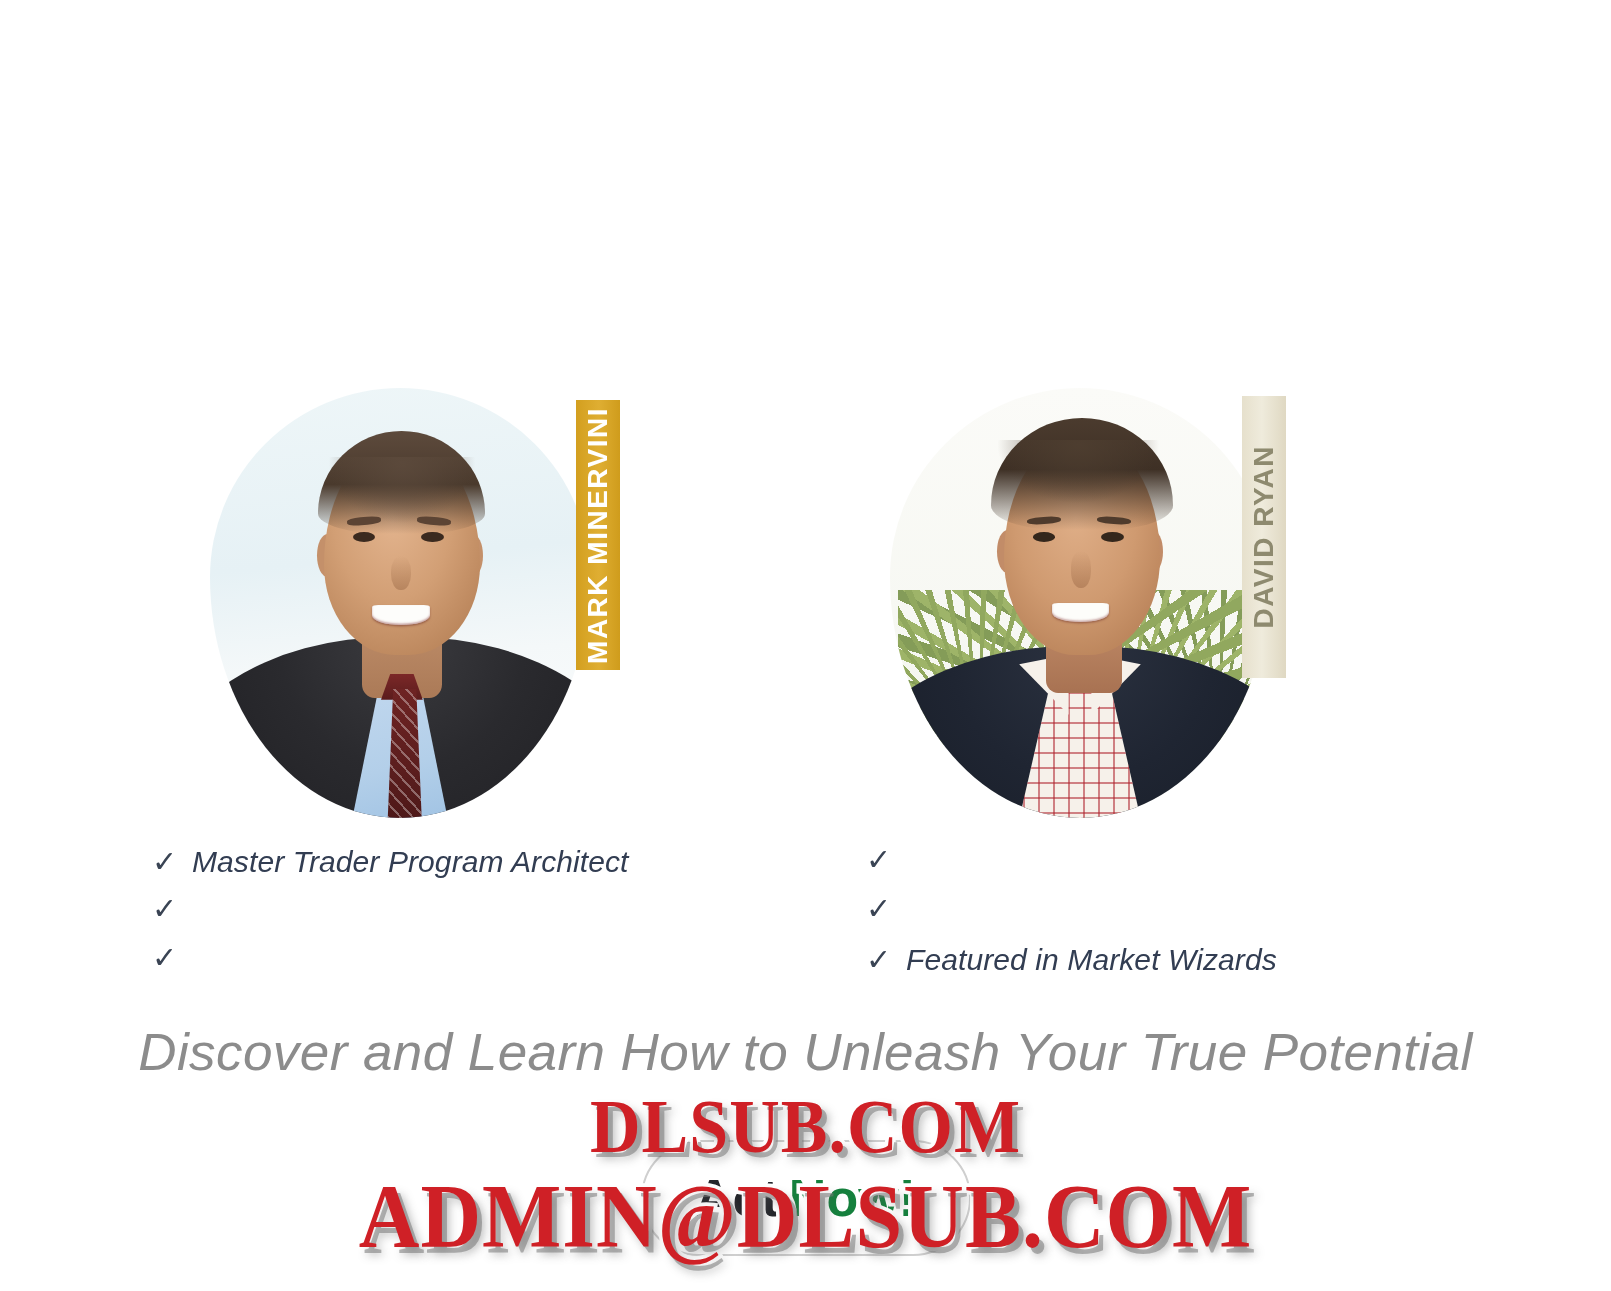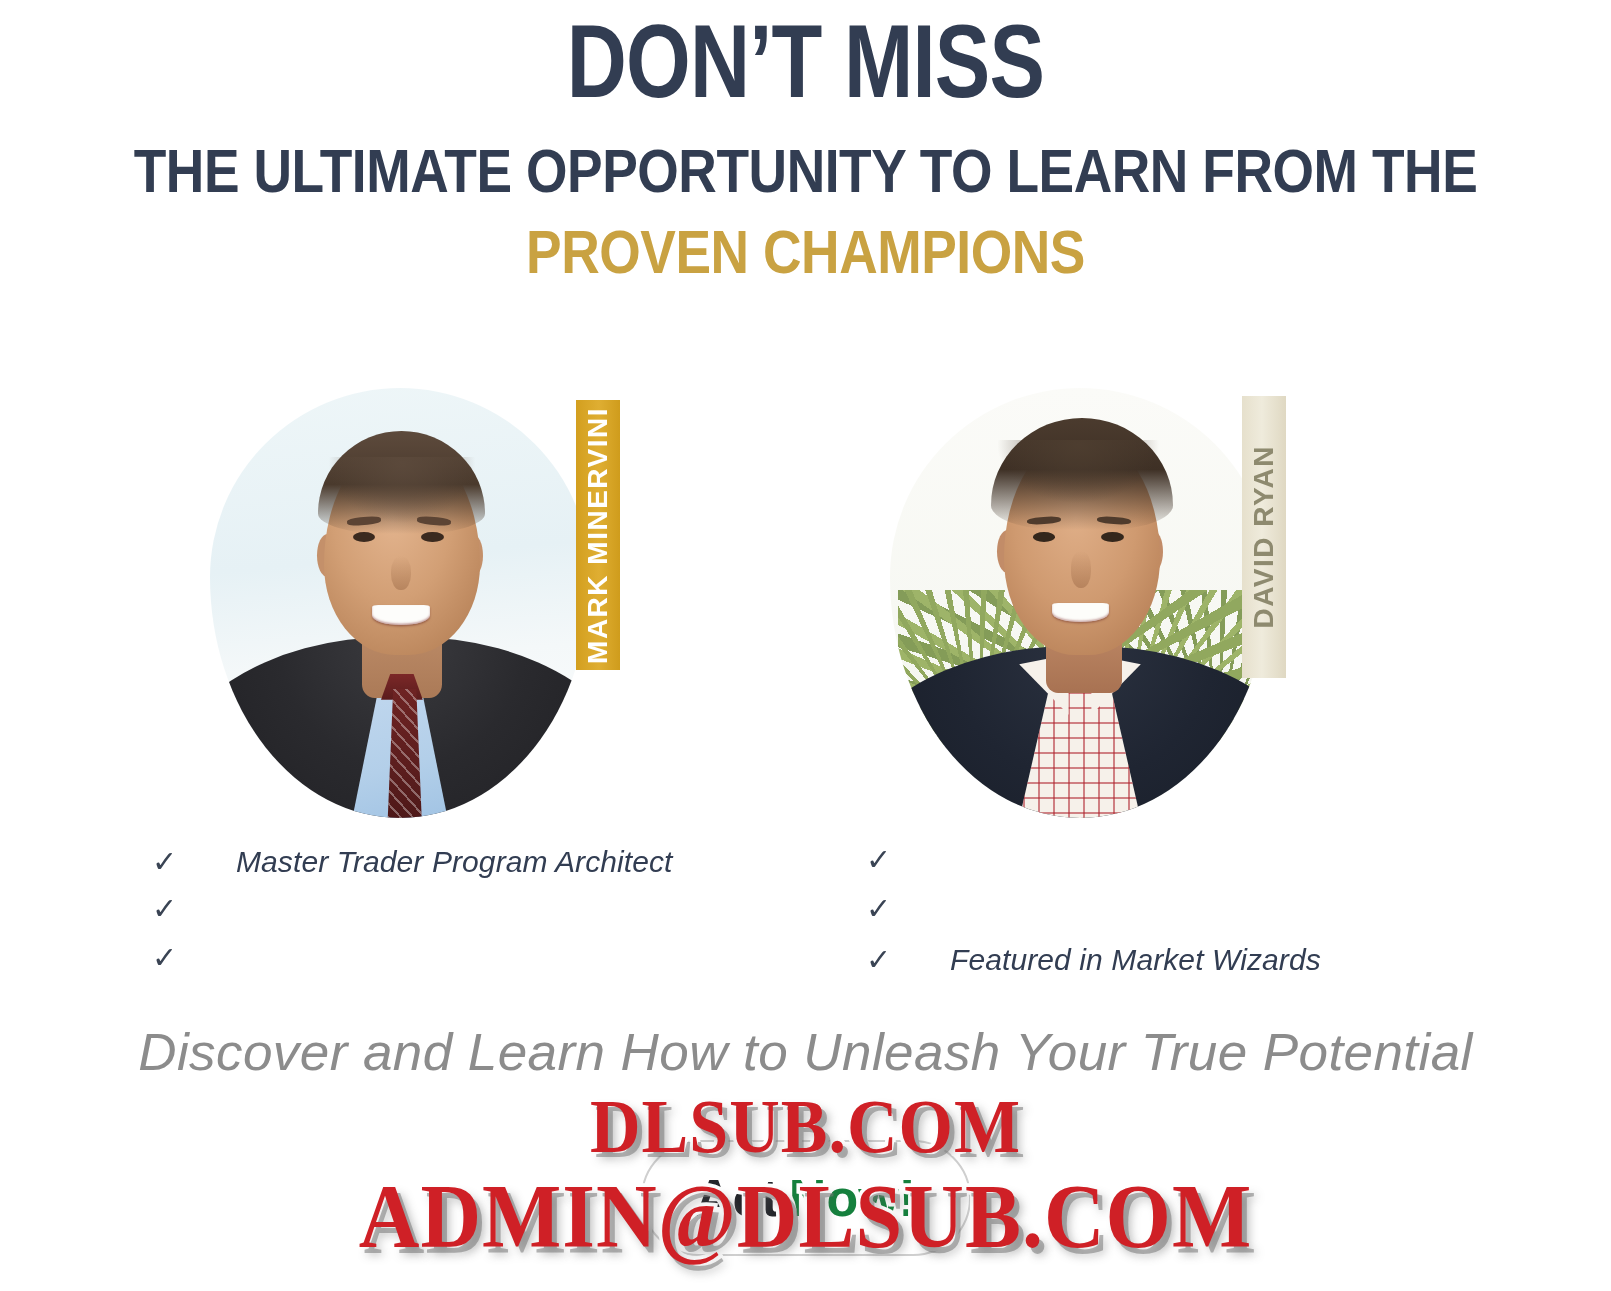--- a/index.html
+++ b/index.html
@@ -351,21 +351,20 @@
     font-weight: 300;
     line-height: 1;
   }
   .bullet-text {
     font-family: "Liberation Sans", sans-serif;
     font-style: italic;
     font-size: 30px;
     color: #323d52;
     letter-spacing: 0.1px;
     white-space: nowrap;
-    margin-left: 44px;
   }
 
   
   .tagline {
     position: absolute;
     top: 1022px;
     left: 0;
     width: 1611px;
     text-align: center;
     font-family: "Liberation Sans Narrow", "Liberation Sans", sans-serif;
@@ -427,25 +426,20 @@
     top: 1168px;
     font-size: 84px;
     transform: scaleY(1.08);
   }
 </style>
 </head>
 <body>
 
 <div class="page">
 
-  <div class="headline">
-    <div class="hl-line1">DON’T MISS</div>
-    <div class="hl-line2">THE ULTIMATE OPPORTUNITY TO LEARN FROM THE</div>
-    <div class="hl-line3">PROVEN CHAMPIONS</div>
-  </div>
 
   <div class="speakers">
 
     <div class="speaker left">
       <div class="portrait-wrap">
         <div class="portrait">
           <div class="pm-bg"></div>
           <div class="pm-suit"></div>
           <div class="pm-shirt"></div>
           <div class="pm-neck"></div>

